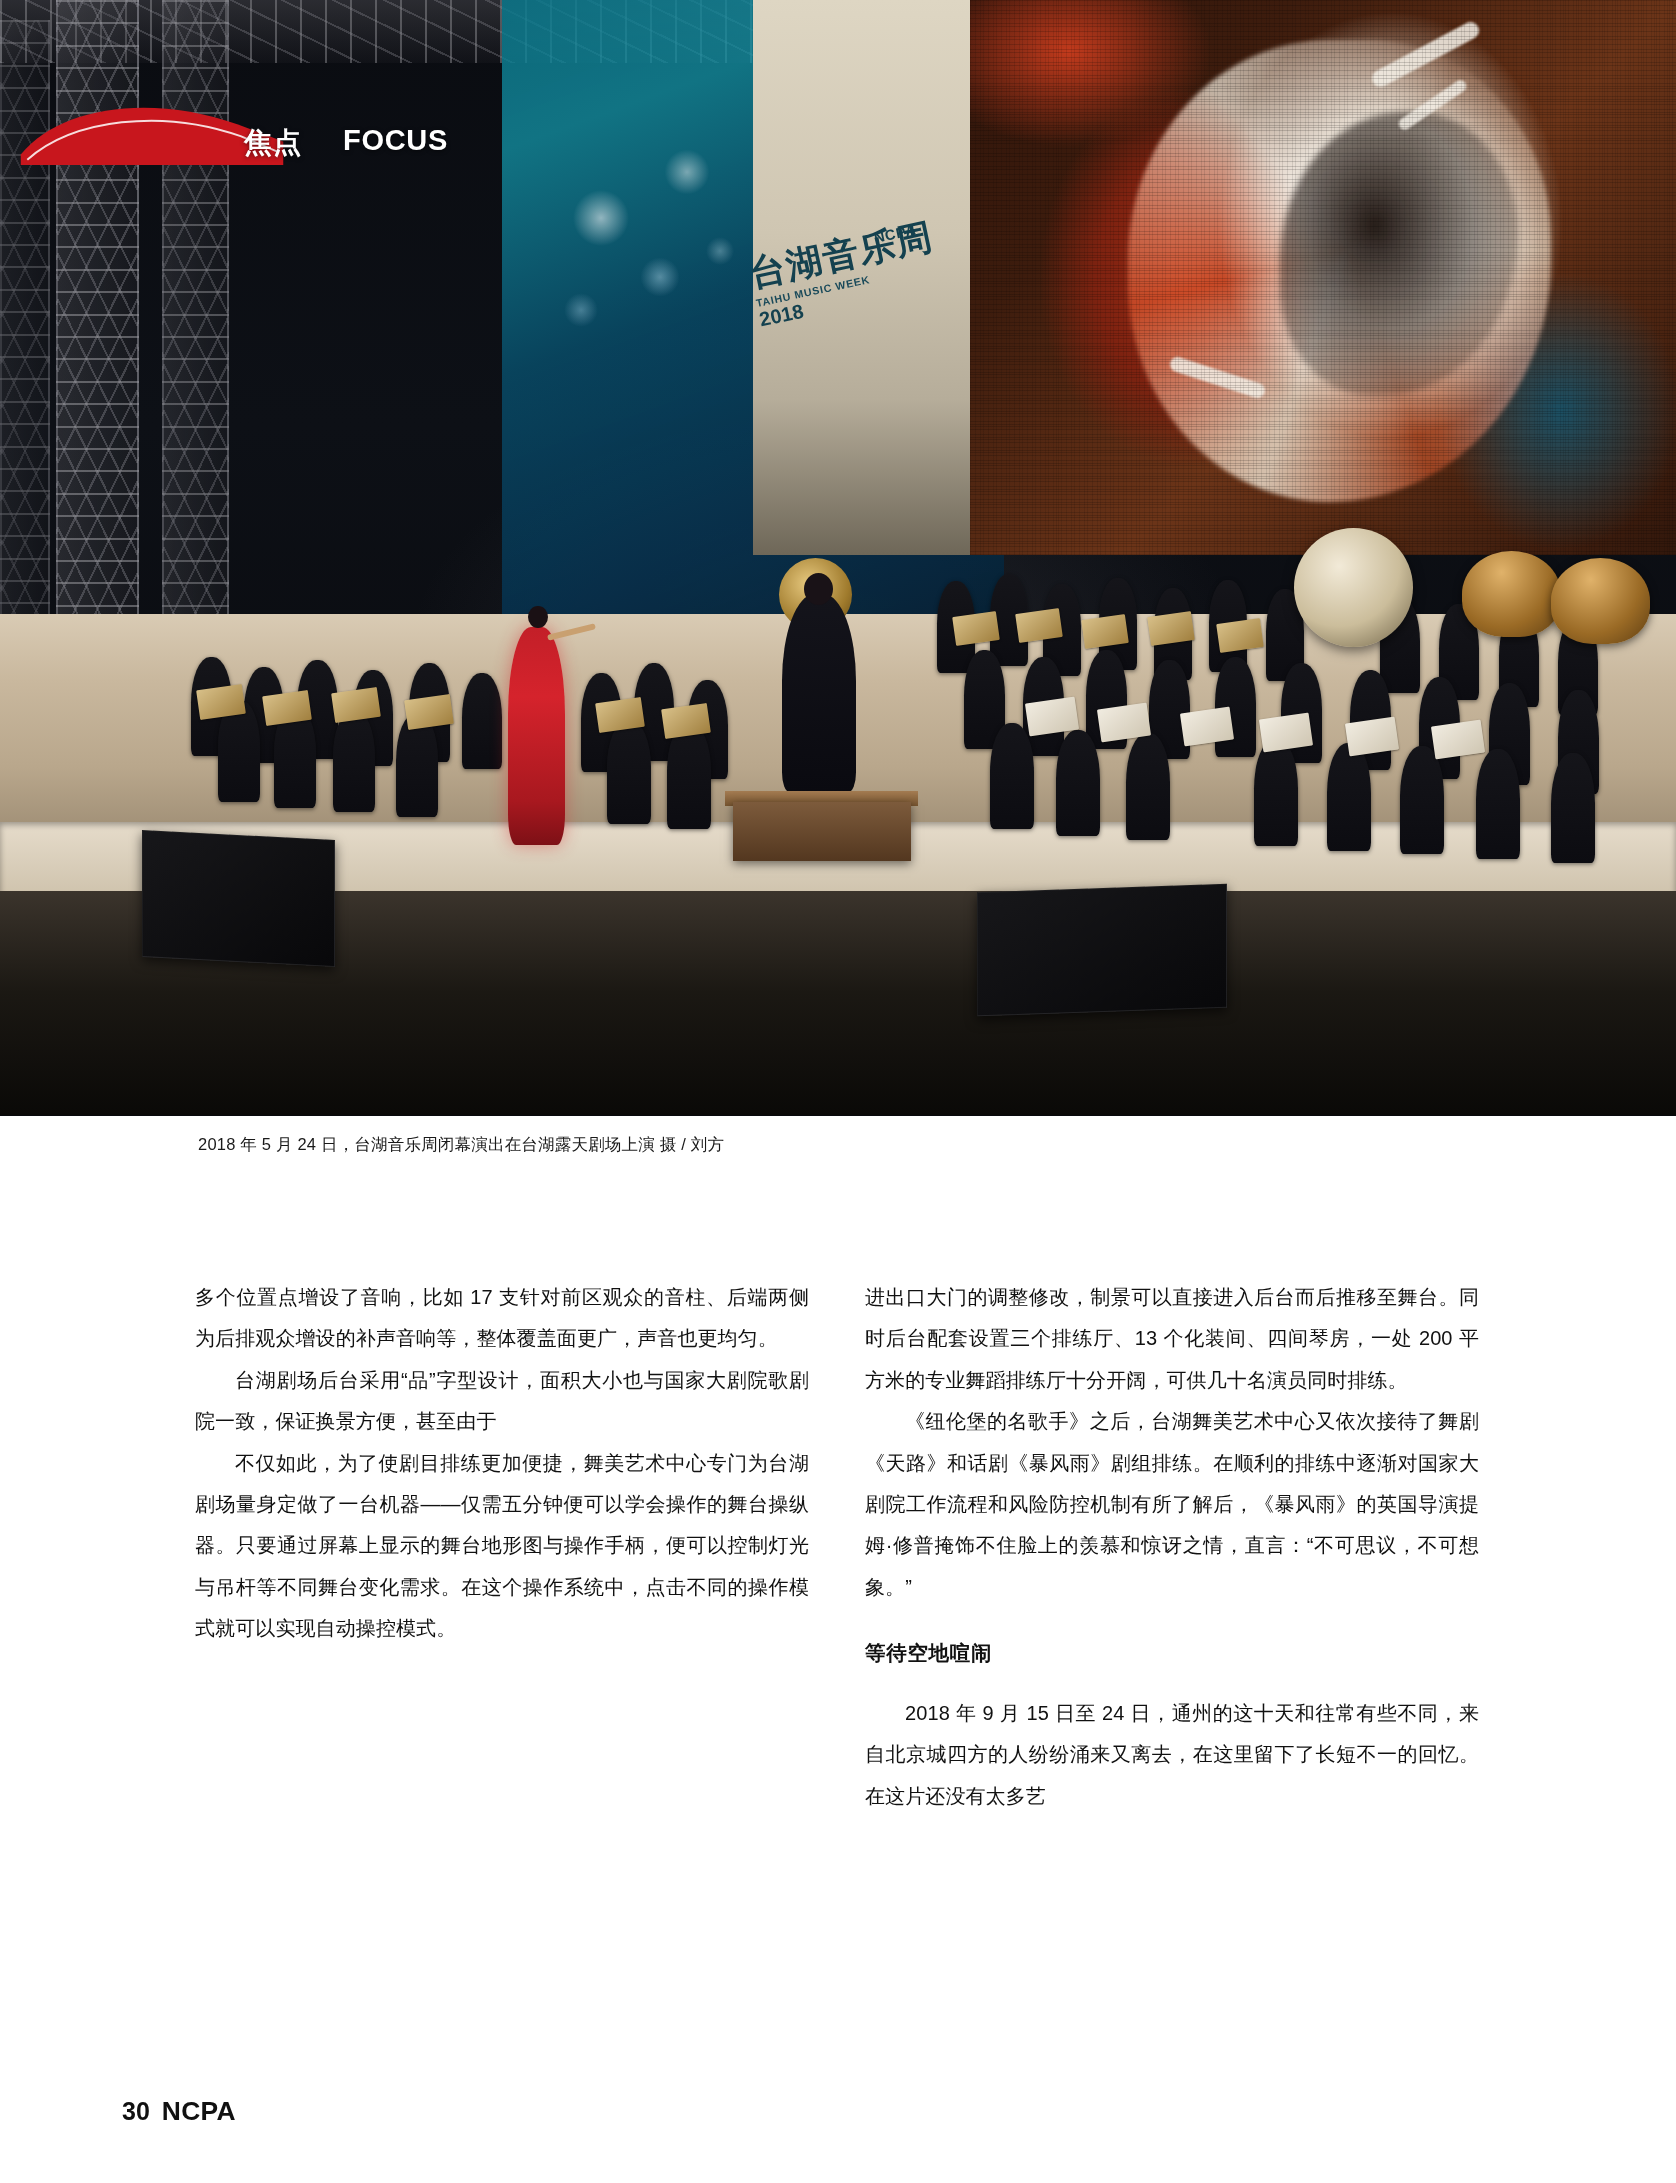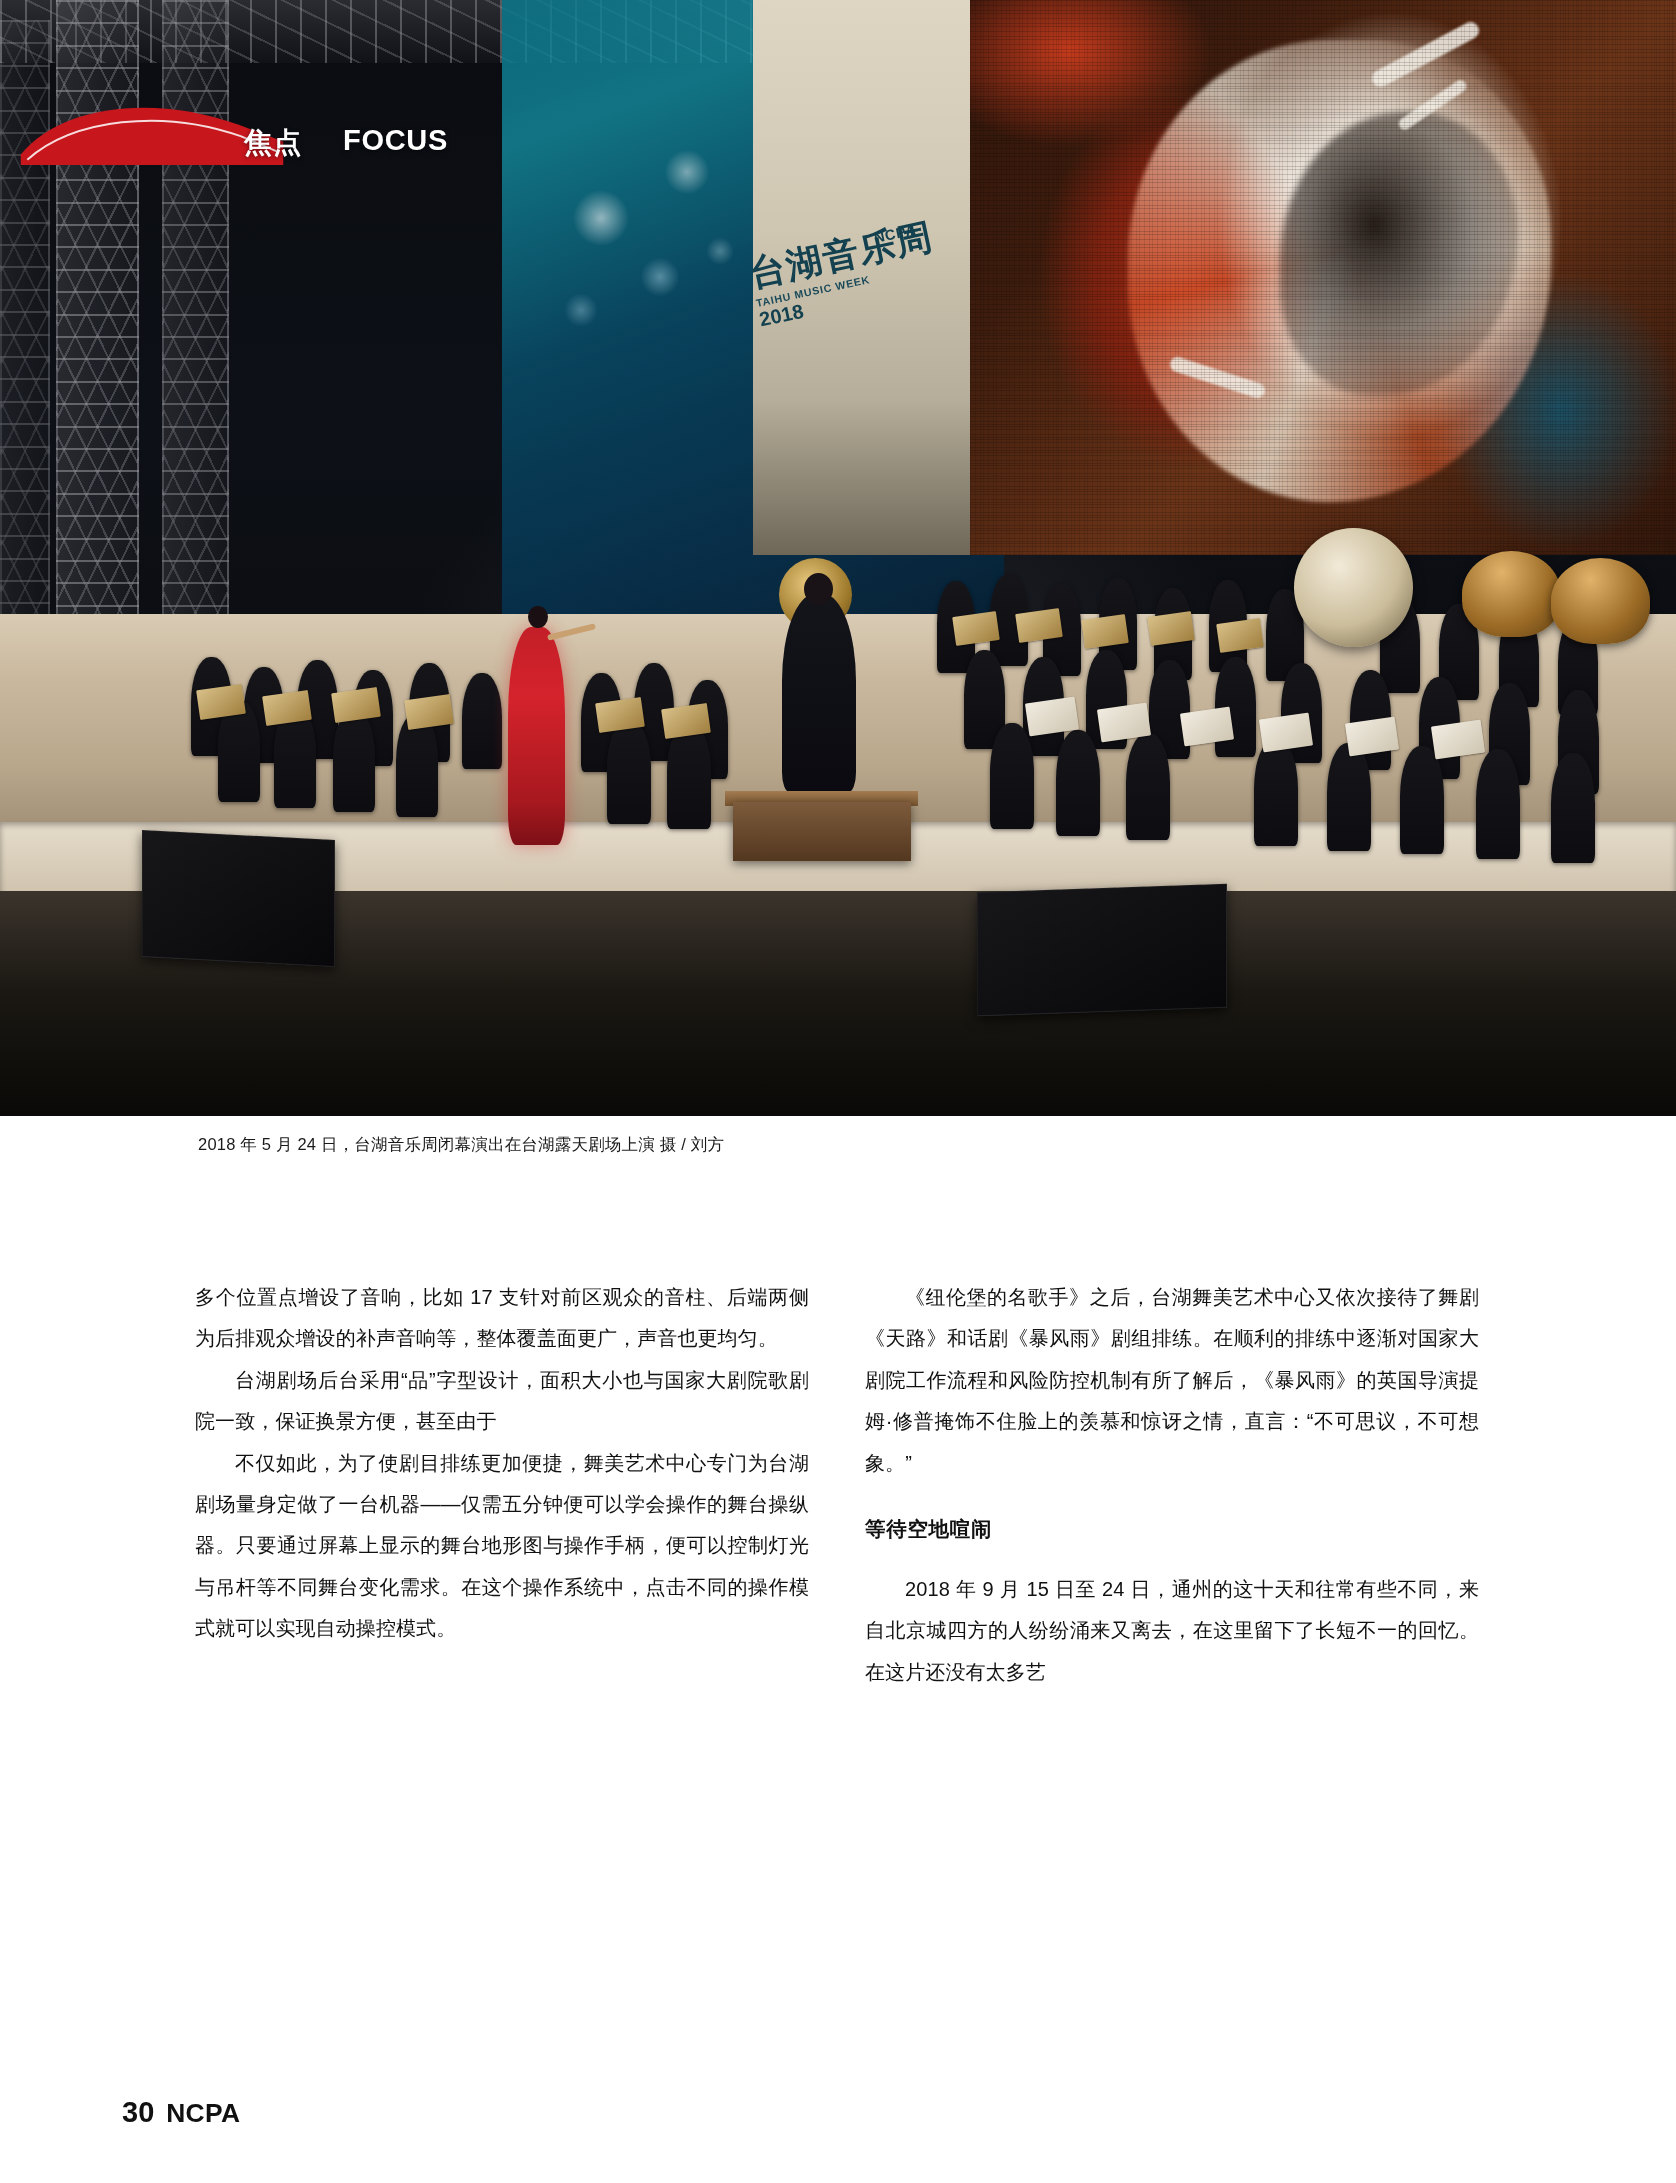--- a/index.html
+++ b/index.html
@@ -333,21 +333,21 @@
     letter-spacing: 0.7px;
   }
 
   
   .footer {
     position: absolute;
     left: 122px; top: 2096px;
     display: flex; align-items: baseline; gap: 12px;
   }
   .footer-num {
-    font-size: 29px; font-weight: 700; color: #111;
+    font-size: 25px; font-weight: 700; color: #111;
   }
   .footer-brand {
     font-size: 26.4px; font-weight: 700; color: #111; letter-spacing: 0.3px;
   }
 </style>
 </head>
 <body>
 
 <div class="photo-area">
   <div class="stage-bg"></div>
@@ -477,20 +477,21 @@
 
 <div class="caption">2018 年 5 月 24 日，台湖音乐周闭幕演出在台湖露天剧场上演  摄 / 刘方</div>
 
 <div class="col col-left">
   <p>多个位置点增设了音响，比如 17 支针对前区观众的音柱、后端两侧为后排观众增设的补声音响等，整体覆盖面更广，声音也更均匀。</p>
   <p class="indent">台湖剧场后台采用“品”字型设计，面积大小也与国家大剧院歌剧院一致，保证换景方便，甚至由于</p>
   <p class="indent">不仅如此，为了使剧目排练更加便捷，舞美艺术中心专门为台湖剧场量身定做了一台机器——仅需五分钟便可以学会操作的舞台操纵器。只要通过屏幕上显示的舞台地形图与操作手柄，便可以控制灯光与吊杆等不同舞台变化需求。在这个操作系统中，点击不同的操作模式就可以实现自动操控模式。</p>
 </div>
 
 <div class="col col-right">
+  <p>进出口大门的调整修改，制景可以直接进入后台而后推移至舞台。同时后台配套设置三个排练厅、13 个化装间、四间琴房，一处 200 平方米的专业舞蹈排练厅十分开阔，可供几十名演员同时排练。</p>
   <p class="indent">《纽伦堡的名歌手》之后，台湖舞美艺术中心又依次接待了舞剧《天路》和话剧《暴风雨》剧组排练。在顺利的排练中逐渐对国家大剧院工作流程和风险防控机制有所了解后，《暴风雨》的英国导演提姆·修普掩饰不住脸上的羡慕和惊讶之情，直言：“不可思议，不可想象。”</p>
   <h3>等待空地喧闹</h3>
   <p class="indent">2018 年 9 月 15 日至 24 日，通州的这十天和往常有些不同，来自北京城四方的人纷纷涌来又离去，在这里留下了长短不一的回忆。在这片还没有太多艺</p>
 </div>
 
 <div class="footer">
   <span class="footer-num">30</span>
   <span class="footer-brand">NCPA</span>
 </div>
 

